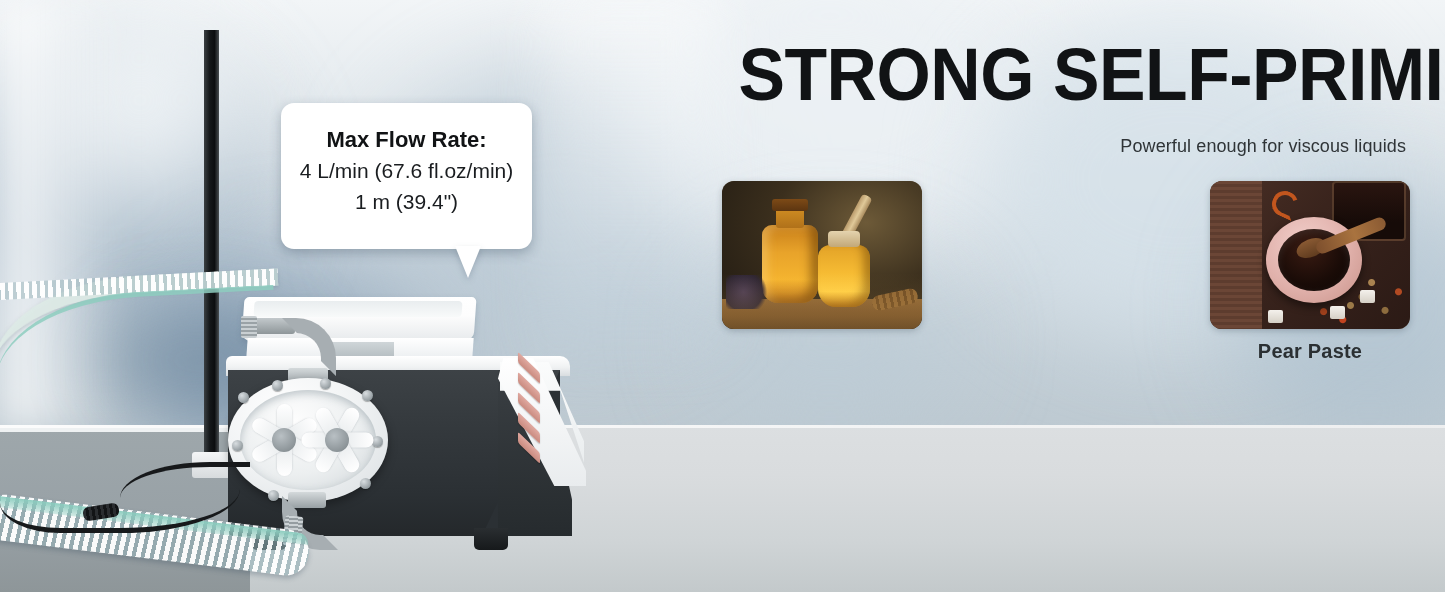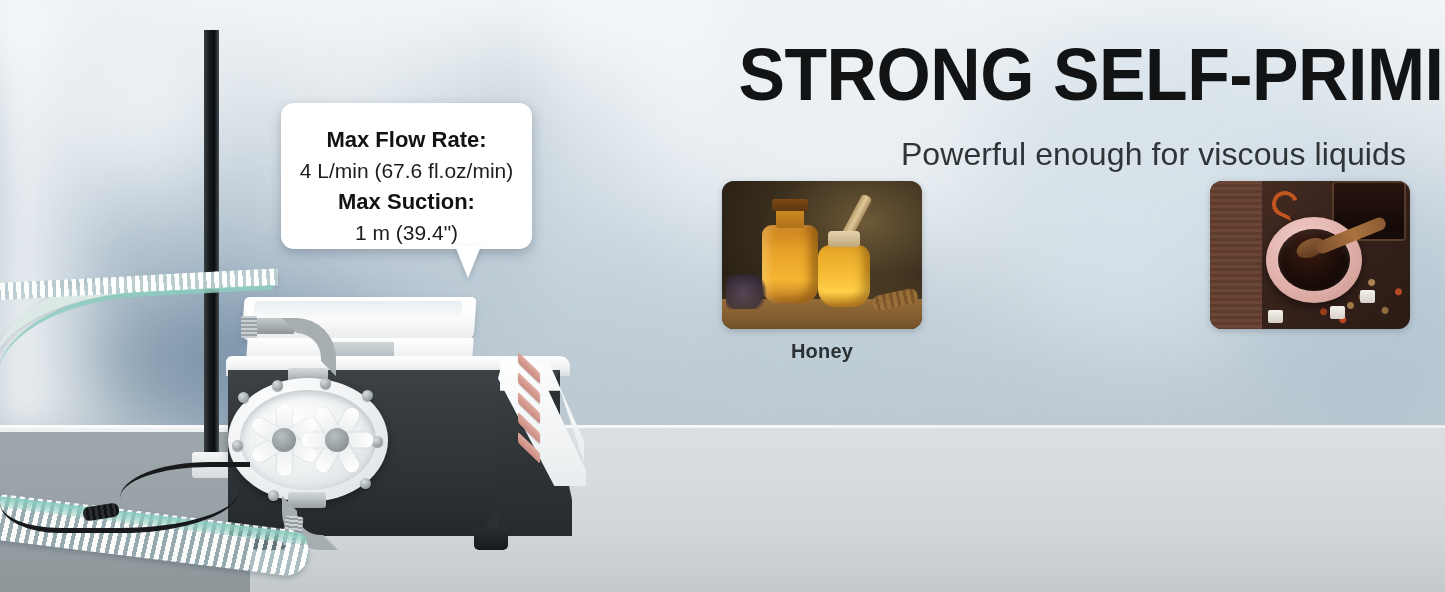--- a/index.html
+++ b/index.html
@@ -72,21 +72,21 @@
     line-height: 80px;
     letter-spacing: -0.5px;
     color: #111315;
     transform: scaleX(.93);
     transform-origin: right center;
     white-space: nowrap;
   }
   .subtitle {
     position: absolute; left: 700px; top: 136px; width: 706px;
     text-align: right;
-    font-size: 32px;
+    font-size: 18px;
     color: #2f3437;
     letter-spacing: .1px;
   }
 
   
   .products {
     position: absolute; left: 722px; top: 181px; width: 688px; height: 185px;
     display: flex; justify-content: space-between;
   }
   .product { width: 200px; }
@@ -489,39 +489,39 @@
             <div class="neck"></div>
             <div class="cap"></div>
           </div>
         <div class="hjar2">
             <div class="cap"></div>
           </div>
         <div class="hdipper2"></div>
         <div class="hherb"></div>
         <div class="hglow"></div>
       </div>
-      <div class="plabel">Honey</div>
     </div>
 
 
     <div class="product">
       <div class="thumb">
         <div class="pear-bg"></div>
         <div class="pear-cloth"></div>
         <div class="pear-jar"></div>
         <div class="pear-chili"></div>
         <div class="pear-seeds"></div>
         <div class="pear-bowl"></div>
         <div class="pear-syrup"></div>
         <div class="pear-spoon-head"></div>
         <div class="pear-spoon"></div>
         <div class="pear-sugar1"></div>
         <div class="pear-sugar2"></div>
         <div class="pear-sugar3"></div>
       </div>
+      <div class="plabel">Pear Paste</div>
     </div>
 
   </div>
 
   <div class="machine">
     <div class="post"></div>
     <div class="post-base"></div>
 
     <div class="hose-top"></div>
     <div class="hose-top-rib"></div>
@@ -592,18 +592,17 @@
     <div class="hose-bot-tint"></div>
 
     <div class="cord"></div>
     <div class="cord2"></div>
     <div class="ferrite"></div>
   </div>
 
   <div class="bubble">
     <div class="b-strong">Max Flow Rate:</div>
     <div class="b-val">4 L/min (67.6 fl.oz/min)</div>
-    <div class="b-strong">Max Suction:</div>
     <div class="b-val">1 m (39.4")</div>
   </div>
   <div class="bubble-tail"></div>
 
 </div>
 
 </body></html>

